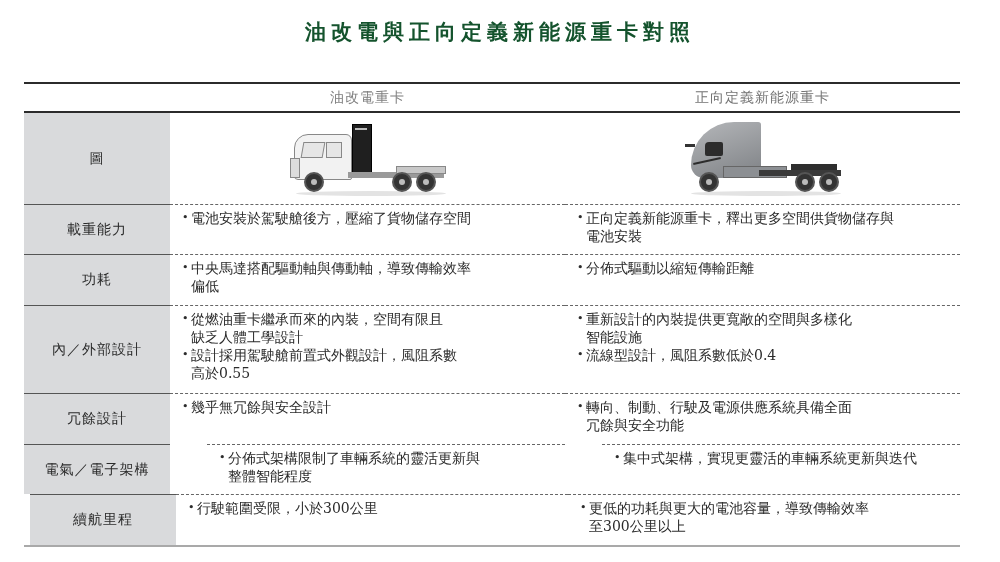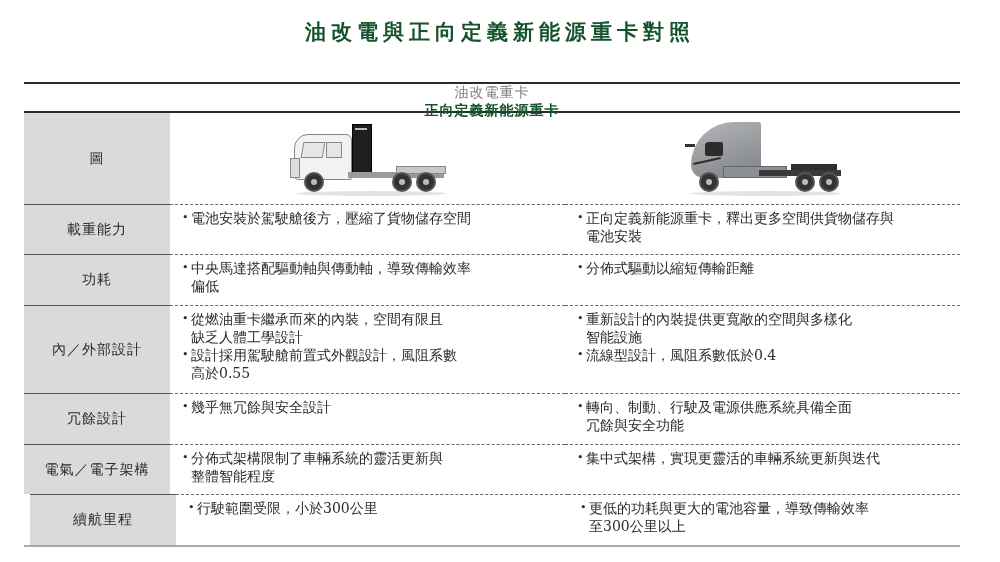--- a/index.html
+++ b/index.html
@@ -11,26 +11,26 @@
   .title {
     position: absolute; left: 0; top: 18px; width: 1000px;
     text-align: center; font-size: 21px; font-weight: bold;
     letter-spacing: 5px; color: #14532d;
   }
   .table {
     position: absolute; left: 24px; top: 82px; width: 936px;
   }
   .rule-top { height: 2px; background: #2b2b2b; }
   .header-row {
-    display: flex; height: 27px; align-items: center; flex-direction: column;
+    display: flex; height: 27px; align-items: center;
   }
   .header-row .lbl { width: 146px; }
   .header-row .col { flex: 1; text-align: center; font-size: 14px; }
   .col-left-h { color: #7f7f7f; letter-spacing: 1px; }
-  .col-right-h { color: #14532d; font-weight: bold; letter-spacing: 1px; }
+  .col-right-h { color: #737373; font-weight: normal; letter-spacing: 1px; }
   .rule-head { height: 2px; background: #2b2b2b; }
 
   .row { display: flex; position: relative; }
   .row .lbl {
     width: 146px; background: #d9dadc;
     display: flex; align-items: center; justify-content: center;
     font-size: 14px; font-weight: normal; color: #2a2a2a; letter-spacing: 1px;
     border-top: 1px solid #555;
     box-sizing: border-box;
   }
@@ -185,21 +185,21 @@
     </div>
     <div class="cell right">
       <div class="bullet-item">
           <span class="dot">•</span>
           <span class="txt">轉向、制動、行駛及電源供應系統具備全面
 冗餘與安全功能</span>
         </div>
     </div>
   </div>
 
-  <div class="row" style="height:50px;">
+  <div class="row" style="height:50px;gap:37px;">
     <div class="lbl">電氣／電子架構</div>
     <div class="cell">
       <div class="bullet-item">
           <span class="dot">•</span>
           <span class="txt">分佈式架構限制了車輛系統的靈活更新與
 整體智能程度</span>
         </div>
     </div>
     <div class="cell right">
       <div class="bullet-item">

